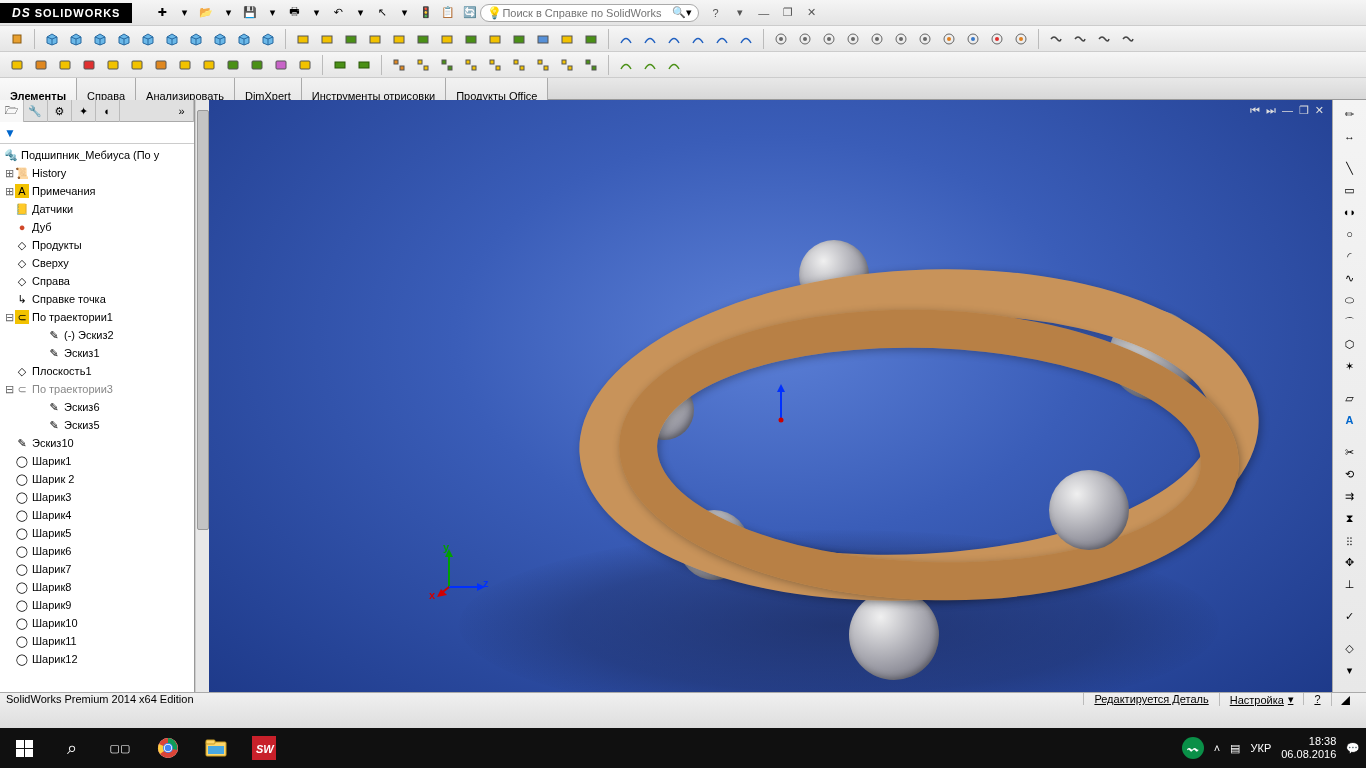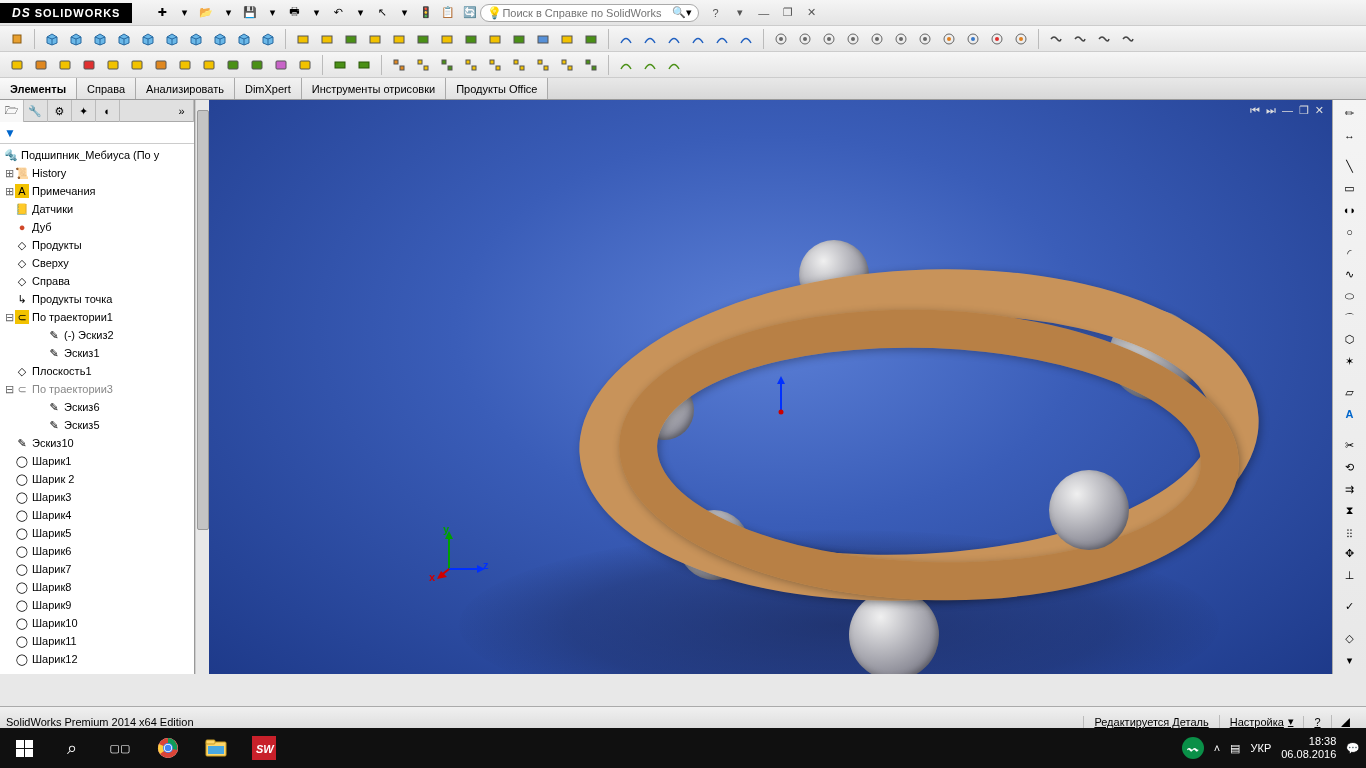--- a/index.html
+++ b/index.html
@@ -15,21 +15,21 @@
 .search-box .icon { color: #e6a800; font-size: 12px; }
 .win-ctrl { display: flex; margin-right: 4px; gap: 2px; }
 .win-ctrl span { width: 22px; height: 18px; display: flex; align-items: center; justify-content: center; cursor: pointer; color: #555; }
 
 .toolbar-row { height: 26px; background: linear-gradient(#f6f6f6,#e6e6e6); border-bottom: 1px solid #ccc; display: flex; align-items: center; padding: 0 6px; gap: 2px; }
 .tb-btn { width: 22px; height: 22px; display: flex; align-items: center; justify-content: center; border: 1px solid transparent; cursor: pointer; border-radius: 2px; }
 .tb-sep { width: 1px; height: 20px; background: #bbb; margin: 0 4px; }
 .cube { width: 14px; height: 14px; }
 
 .tab-bar { height: 22px; background: linear-gradient(#e8e8e8,#d8d8d8); display: flex; border-bottom: 1px solid #999; }
-.tab { padding: 3px 10px; border-right: 1px solid #aaa; background: linear-gradient(#f2f2f2,#e2e2e2); cursor: pointer; display:flex; align-items:center;}
+.tab { padding: 18px 10px; border-right: 1px solid #aaa; background: linear-gradient(#f2f2f2,#e2e2e2); cursor: pointer; display:flex; align-items:center;}
 .tab.active { background: linear-gradient(#fafafa,#eaeaea); font-weight: bold; }
 
 .main { flex: 1; display: flex; position: relative; overflow: hidden; }
 
 .side-panel { width: 195px; background: #f4f4f4; border-right: 1px solid #999; display: flex; flex-direction: column; overflow: hidden; }
 .side-tabs { height: 22px; display: flex; background: #e0e0e0; border-bottom: 1px solid #aaa; }
 .side-tab { width: 24px; height: 22px; display: flex; align-items: center; justify-content: center; border-right: 1px solid #bbb; cursor: pointer; }
 .side-tab.active { background: #f8f8f8; }
 .side-tabs .spacer { flex:1; }
 .side-filter { height: 22px; background:#fff; border-bottom:1px solid #ccc; display:flex; align-items:center; padding:0 4px;}
@@ -53,21 +53,21 @@
 .ring-band { position:absolute; border-radius:50%; border: 40px solid #c8935a; background:transparent; box-shadow: inset 2px 2px 8px rgba(0,0,0,0.3), 2px 2px 8px rgba(0,0,0,0.3); }
 .ball { position:absolute; width:70px; height:70px; border-radius:50%; background: radial-gradient(circle at 35% 30%, #f0f0f0, #a8a8b0 50%, #606070); box-shadow: inset -2px -2px 6px rgba(0,0,0,0.3); }
 
 .right-toolbar { width:34px; background: linear-gradient(#f4f4f4,#e8e8e8); border-left:1px solid #aaa; display:flex; flex-direction:column; align-items:center; padding:4px 0; gap:2px;}
 .rt-btn { width:26px; height:20px; display:flex; align-items:center; justify-content:center; cursor:pointer; border-radius:2px; }
 .rt-sep { height:8px; }
 
 .scrollbar-v { width:14px; background:#e8e8e8; border-left:1px solid #ccc; position:relative;}
 .sb-thumb { position:absolute; left:1px; width:12px; background:#c4c4c4; border:1px solid #999; border-radius:2px;}
 
-.statusbar { height:22px; background: linear-gradient(#f0f0f0,#dedede); border-top:1px solid #aaa; display:flex; align-items:flex-end; padding:0 6px;margin-top:32px; }
+.statusbar { height:36px; background: linear-gradient(#f0f0f0,#dedede); border-top:1px solid #aaa; display:flex; align-items:flex-start; padding:0 6px; }
 .statusbar .left{ flex:0 0 auto;} .statusbar .mid{flex:1;} .statusbar .seg{ padding:0 10px; border-left:1px solid #bbb; display:flex; align-items:center; gap:4px;text-decoration:underline;}
 
 .taskbar { height:40px; background:#101010; display:flex; align-items:center; }
 .task-btn { width:48px; height:40px; display:flex; align-items:center; justify-content:center; color:#fff; cursor:pointer; }
 .task-tray { margin-left:auto; display:flex; align-items:center; color:#fff; padding-right:6px; gap:10px;}
 .task-time { text-align:right; line-height:13px; font-size:11px;}
 .pulse { width:22px; height:22px; border-radius:50%; background:#0a9048; display:flex; align-items:center; justify-content:center; color:#fff;}
 
 svg { display:block; }
 </style>
@@ -588,21 +588,21 @@
             <span>Сверху</span>
           </div>
           <div class="tree-item">
             <span class="expander"></span>
             <span class="tree-icon">◇</span>
             <span>Справа</span>
           </div>
           <div class="tree-item">
             <span class="expander"></span>
             <span class="tree-icon">↳</span>
-            <span>Продукты точка</span>
+            <span>Справке точка</span>
           </div>
           <div class="tree-item">
             <span class="expander">⊟</span>
             <span class="tree-icon" style="background: rgb(242, 194, 0);">⊂</span>
             <span>По траектории1</span>
           </div>
           <div class="tree-item indent2">
             <span class="expander"></span>
             <span class="tree-icon">✎</span>
             <span>(-) Эскиз2</span>

